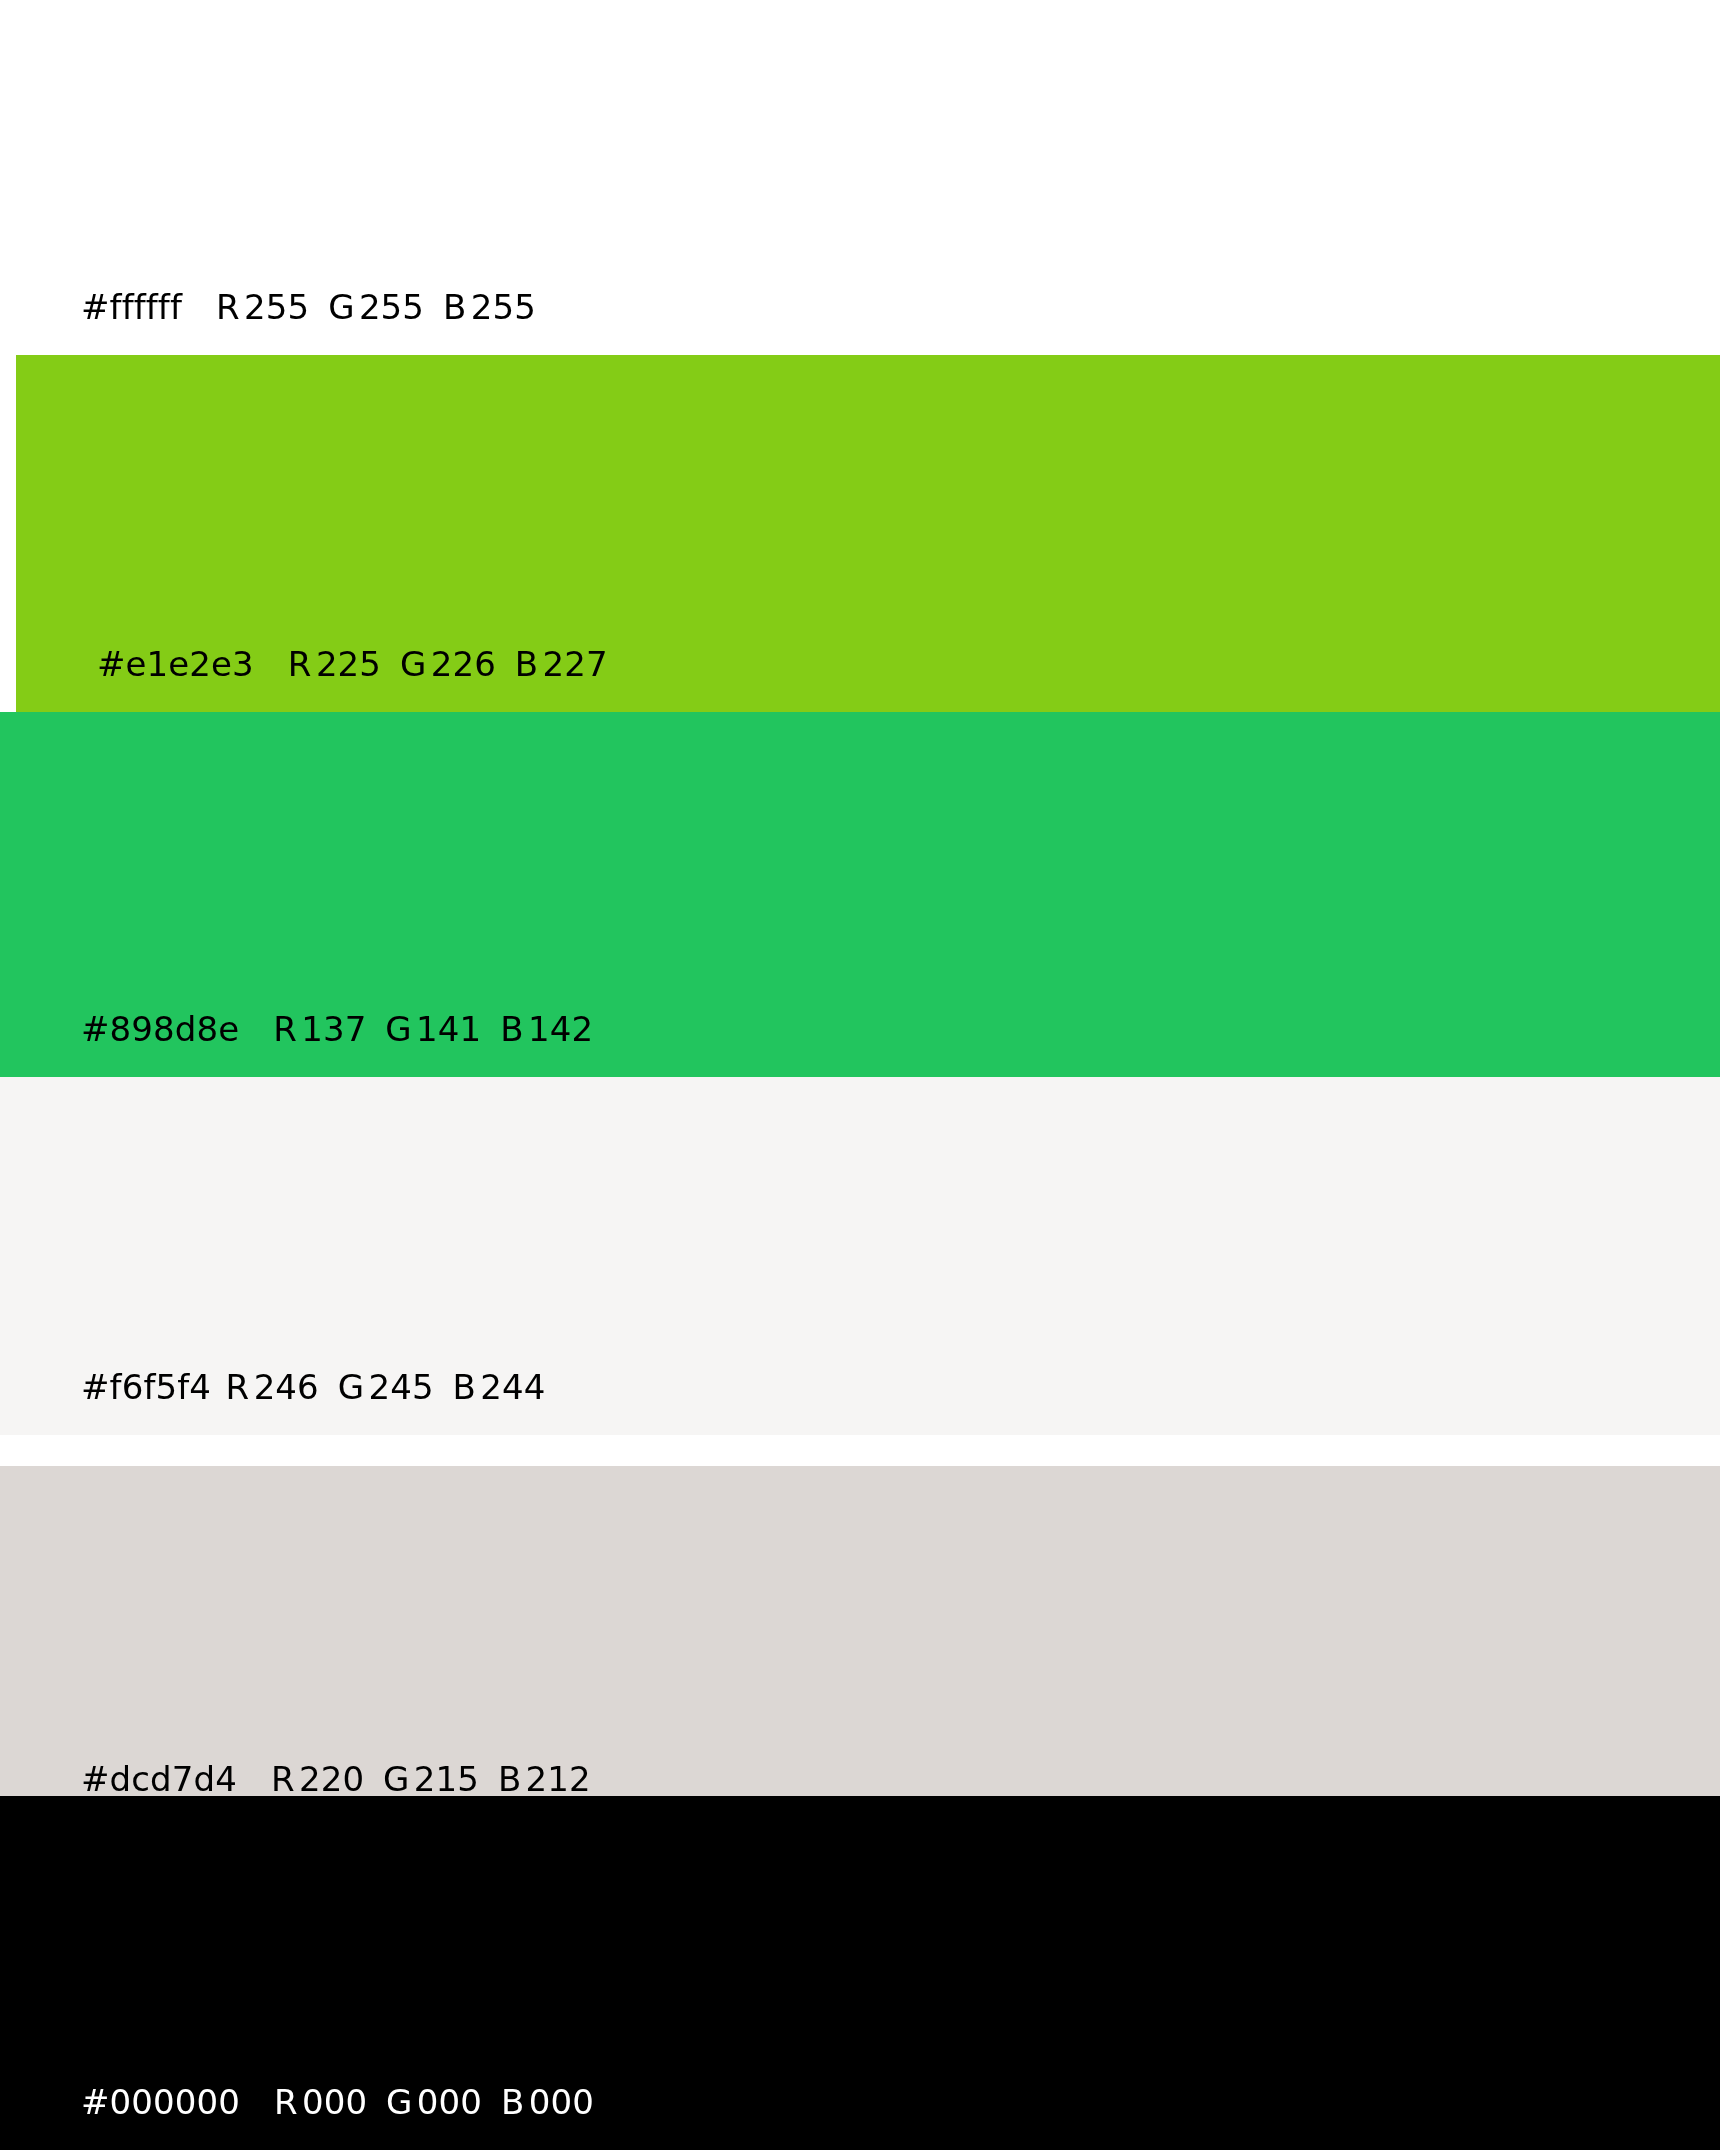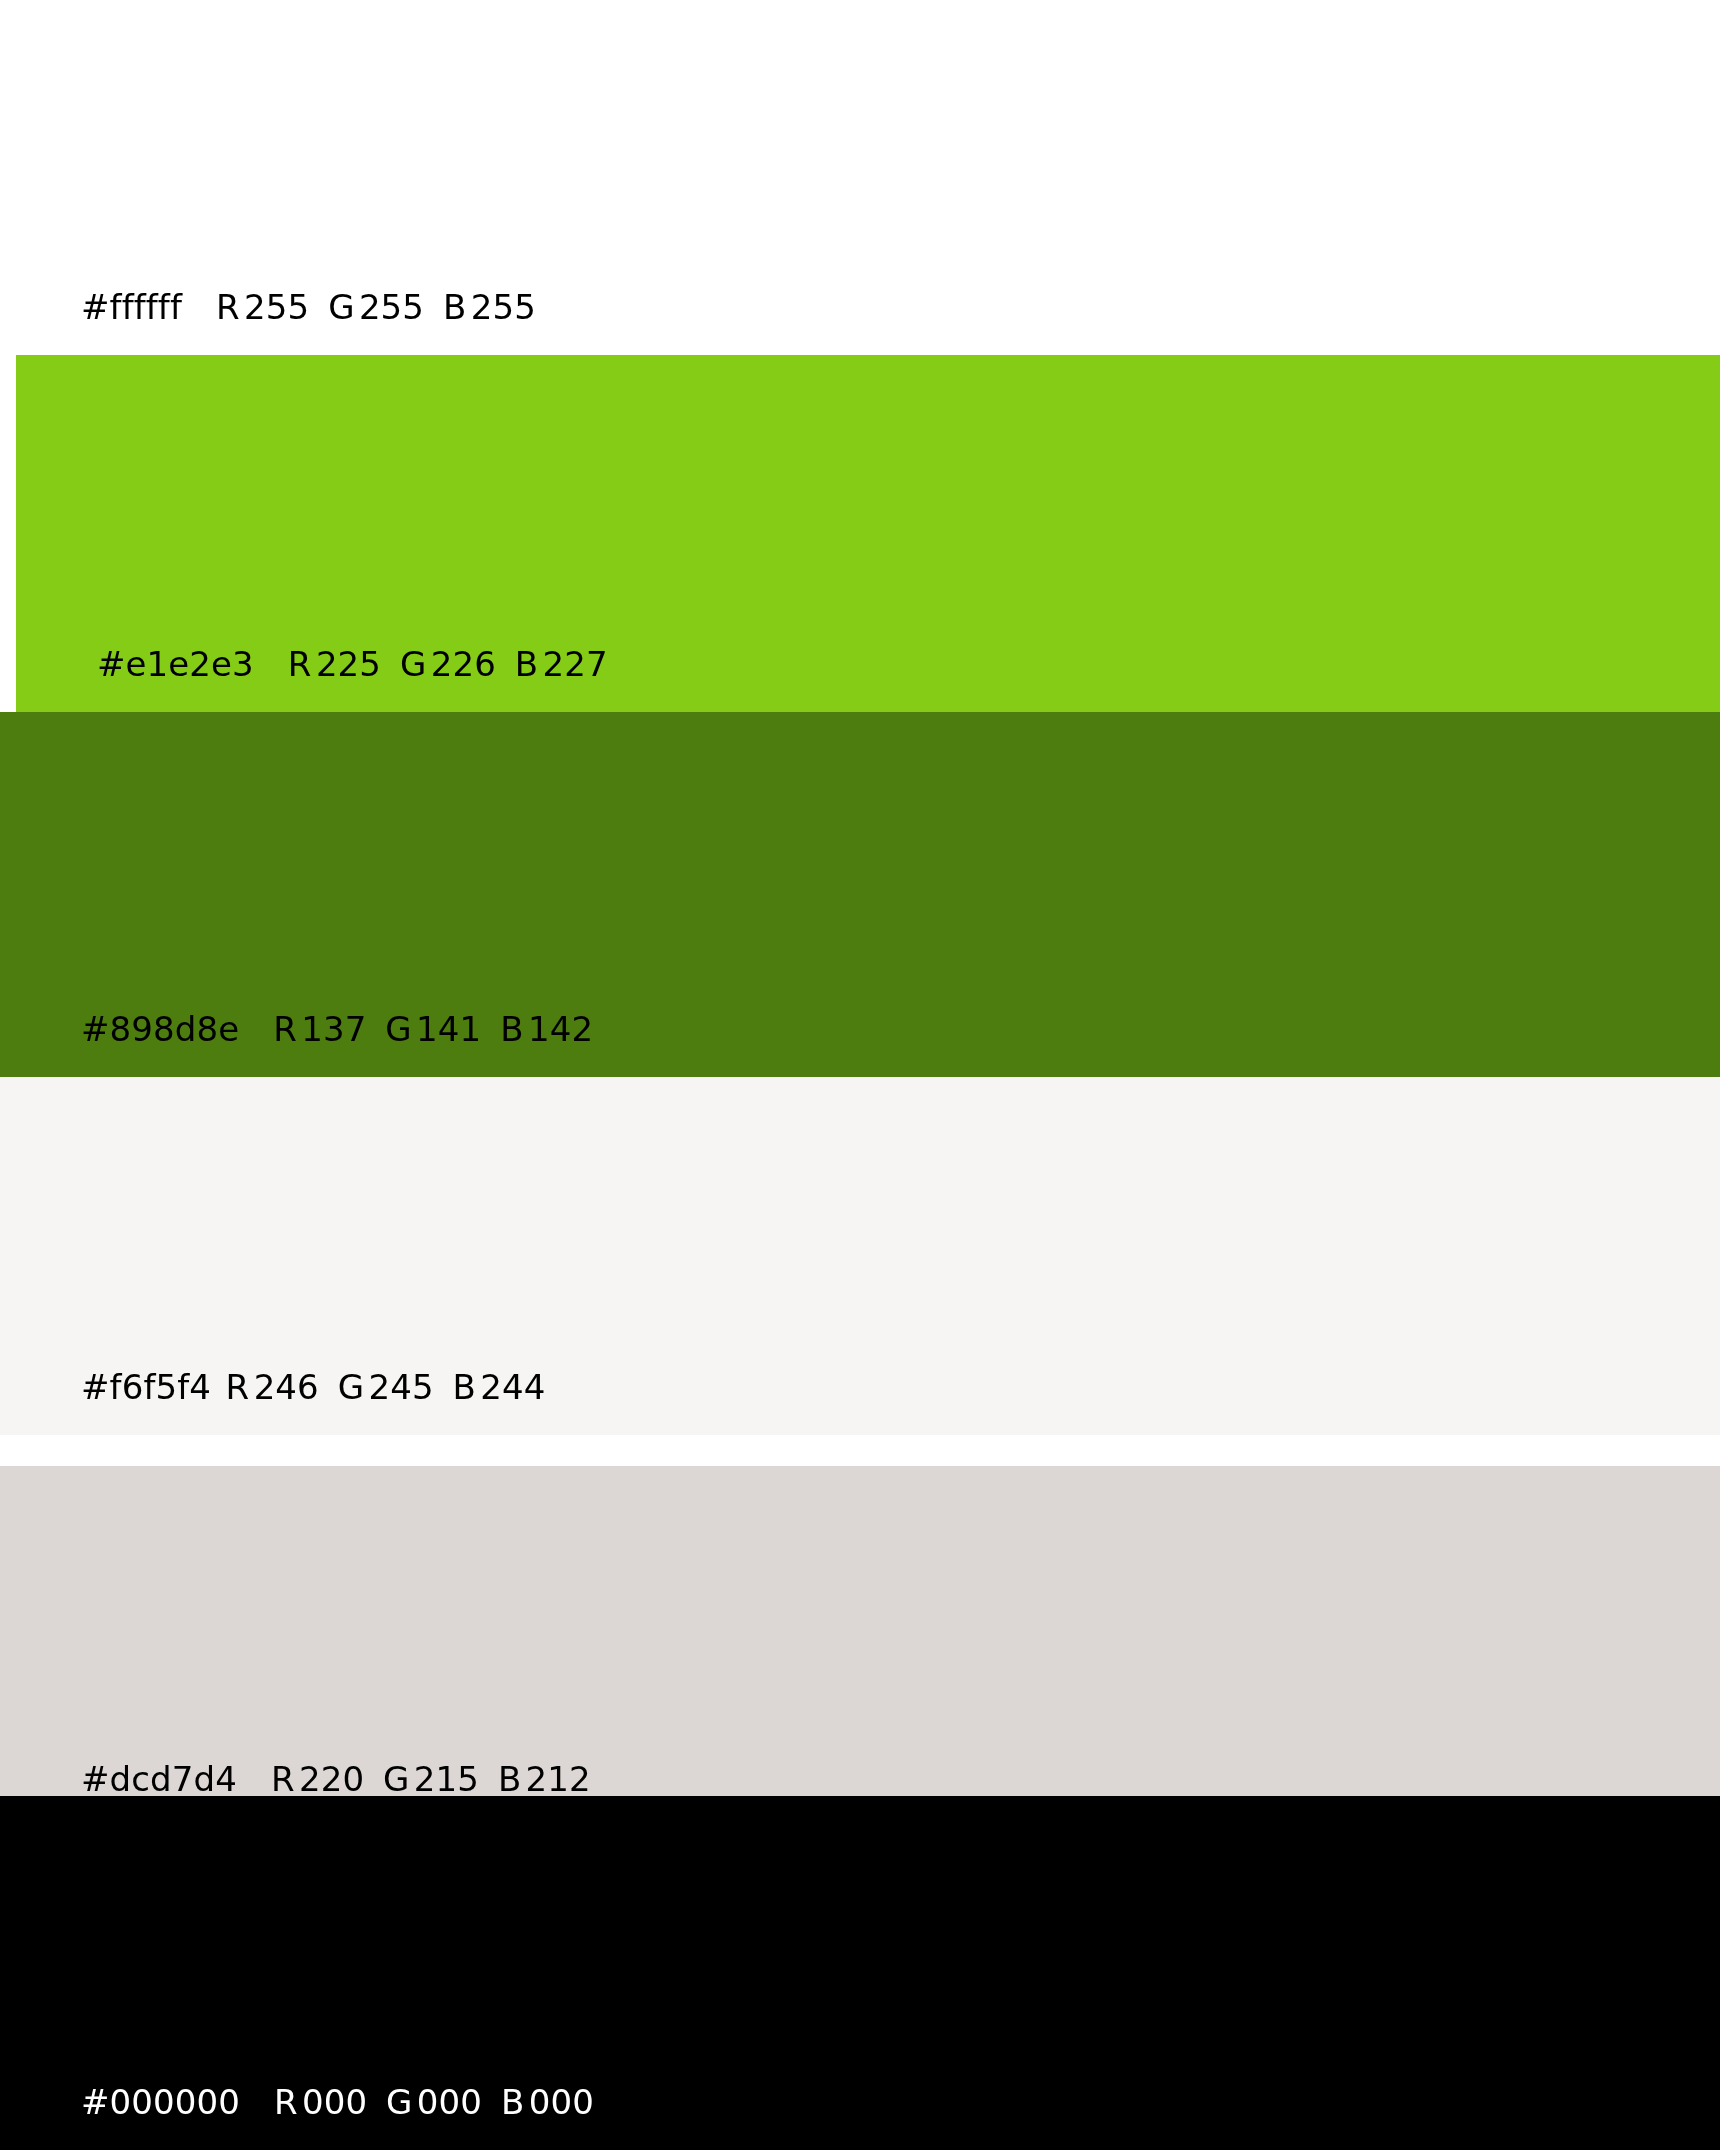--- a/index.html
+++ b/index.html
@@ -57,21 +57,21 @@
 </head>
 <body>
 
 <div class="palette" id="palette-root">
     <div class="swatch" style="top: 0px; height: 355px; background: rgb(255, 255, 255);">
       <div class="swatch-label" style="color: rgb(0, 0, 0);"><span class="hex">#ffffff</span><span class="gap-wide"></span><span class="rgb"><span class="chan"><span class="ch-letter">R</span><span class="ch-num">255</span></span><span class="chan"><span class="ch-letter">G</span><span class="ch-num">255</span></span><span class="chan"><span class="ch-letter">B</span><span class="ch-num">255</span></span></span></div>
     </div>
     <div class="swatch" style="top: 355px; height: 357px; background: #84cc16; margin-left: 16px;">
       <div class="swatch-label" style="color: rgb(0, 0, 0);"><span class="hex">#e1e2e3</span><span class="gap-wide"></span><span class="rgb"><span class="chan"><span class="ch-letter">R</span><span class="ch-num">225</span></span><span class="chan"><span class="ch-letter">G</span><span class="ch-num">226</span></span><span class="chan"><span class="ch-letter">B</span><span class="ch-num">227</span></span></span></div>
     </div>
-    <div class="swatch" style="top: 712px; height: 365px; background: #4d7c0f;">
+    <div class="swatch" style="top: 712px; height: 365px; background: #22c55e;">
       <div class="swatch-label" style="color: rgb(0, 0, 0);"><span class="hex">#898d8e</span><span class="gap-wide"></span><span class="rgb"><span class="chan"><span class="ch-letter">R</span><span class="ch-num">137</span></span><span class="chan"><span class="ch-letter">G</span><span class="ch-num">141</span></span><span class="chan"><span class="ch-letter">B</span><span class="ch-num">142</span></span></span></div>
     </div>
     <div class="swatch" style="top: 1077px; height: 358px; background: rgb(246, 245, 244); text-align: center;">
       <div class="swatch-label" style="color: rgb(0, 0, 0);"><span class="hex">#f6f5f4</span><span class="gap-narrow"></span><span class="rgb"><span class="chan"><span class="ch-letter">R</span><span class="ch-num">246</span></span><span class="chan"><span class="ch-letter">G</span><span class="ch-num">245</span></span><span class="chan"><span class="ch-letter">B</span><span class="ch-num">244</span></span></span></div>
     </div>
     <div class="swatch" style="top: 1466px; height: 361px; background: rgb(220, 215, 212);">
       <div class="swatch-label" style="color: rgb(0, 0, 0);"><span class="hex">#dcd7d4</span><span class="gap-wide"></span><span class="rgb"><span class="chan"><span class="ch-letter">R</span><span class="ch-num">220</span></span><span class="chan"><span class="ch-letter">G</span><span class="ch-num">215</span></span><span class="chan"><span class="ch-letter">B</span><span class="ch-num">212</span></span></span></div>
     </div>
     <div class="swatch" style="top: 1796px; height: 354px; background: rgb(0, 0, 0);">
       <div class="swatch-label" style="color: rgb(255, 255, 255);"><span class="hex">#000000</span><span class="gap-wide"></span><span class="rgb"><span class="chan"><span class="ch-letter">R</span><span class="ch-num">000</span></span><span class="chan"><span class="ch-letter">G</span><span class="ch-num">000</span></span><span class="chan"><span class="ch-letter">B</span><span class="ch-num">000</span></span></span></div>

